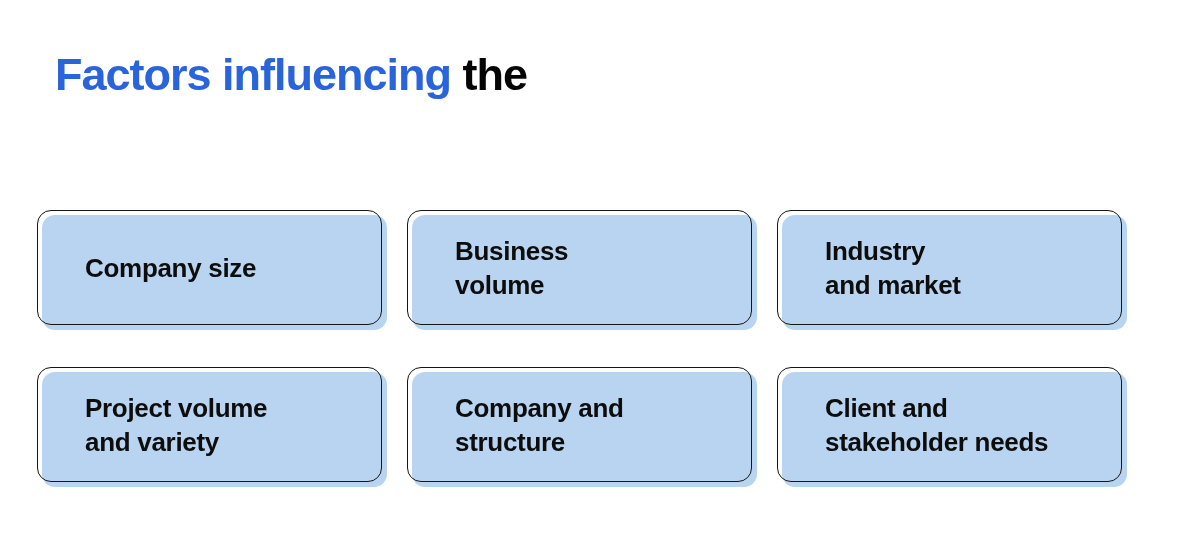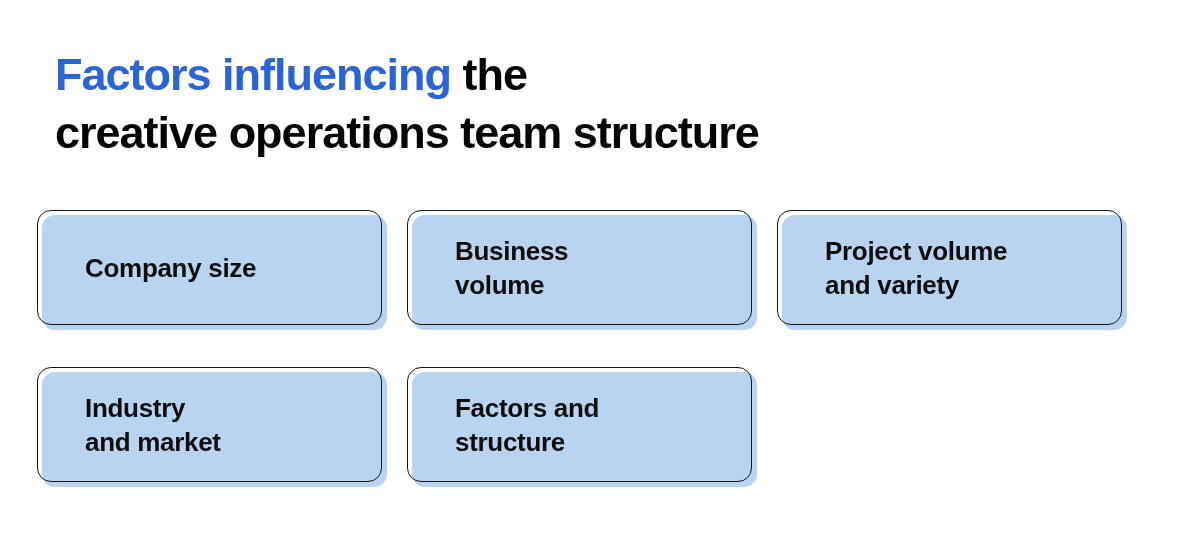--- a/index.html
+++ b/index.html
@@ -80,49 +80,54 @@
     line-height: 34px;
     letter-spacing: -0.3px;
     color: var(--text-dark);
   }
 </style>
 </head>
 <body>
 
 <div class="canvas">
 
-  <h1 class="title"><span class="accent">Factors influencing</span><span> the</span><br><span>creative operations team structure</span></h1>
+  <h1 class="title"><span class="accent">Factors influencing</span><span> the</span><br></h1>
 
   <div class="cards">
 
     <div class="card">
       <div class="card-fill"></div>
       <div class="card-outline"></div>
       <div class="card-label"><span>Company size</span><br></div>
     </div>
 
     <div class="card">
       <div class="card-fill"></div>
       <div class="card-outline"></div>
       <div class="card-label"><span>Business</span><br><span>volume</span></div>
     </div>
 
     <div class="card">
       <div class="card-fill"></div>
       <div class="card-outline"></div>
+      <div class="card-label"><span>Industry</span><br><span>and market</span></div>
+    </div>
+
+    <div class="card">
+      <div class="card-fill"></div>
+      <div class="card-outline"></div>
       <div class="card-label"><span>Project volume</span><br><span>and variety</span></div>
     </div>
 
     <div class="card">
       <div class="card-fill"></div>
       <div class="card-outline"></div>
-      <div class="card-label"><span>Industry</span><br><span>and market</span></div>
+      <div class="card-label"><span>Company and</span><br><span>structure</span></div>
     </div>
 
     <div class="card">
       <div class="card-fill"></div>
       <div class="card-outline"></div>
-      <div class="card-label"><span>Factors and</span><br><span>structure</span></div>
+      <div class="card-label"><span>Client and</span><br><span>stakeholder needs</span></div>
     </div>
-
 
   </div>
 </div>
 
 </body></html>

